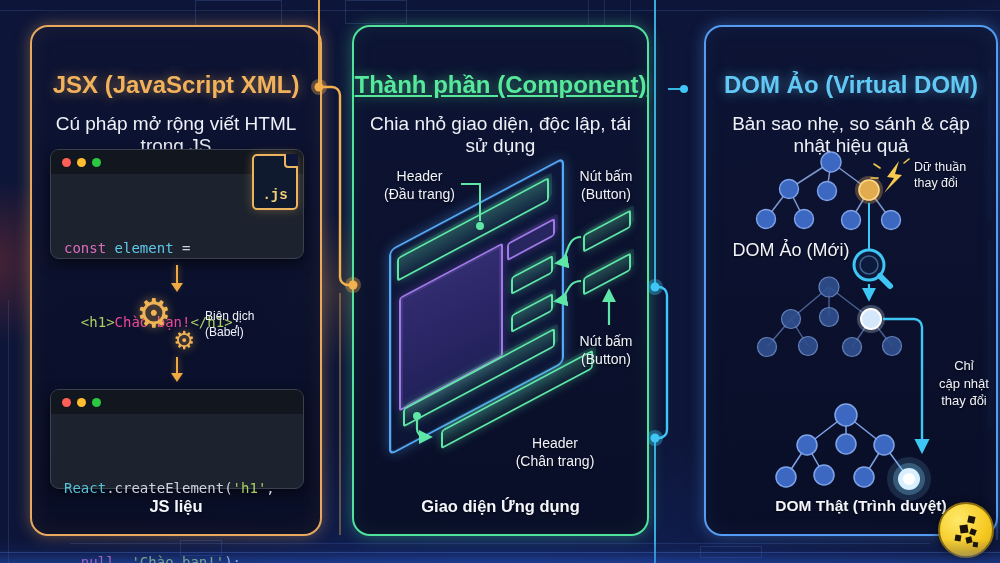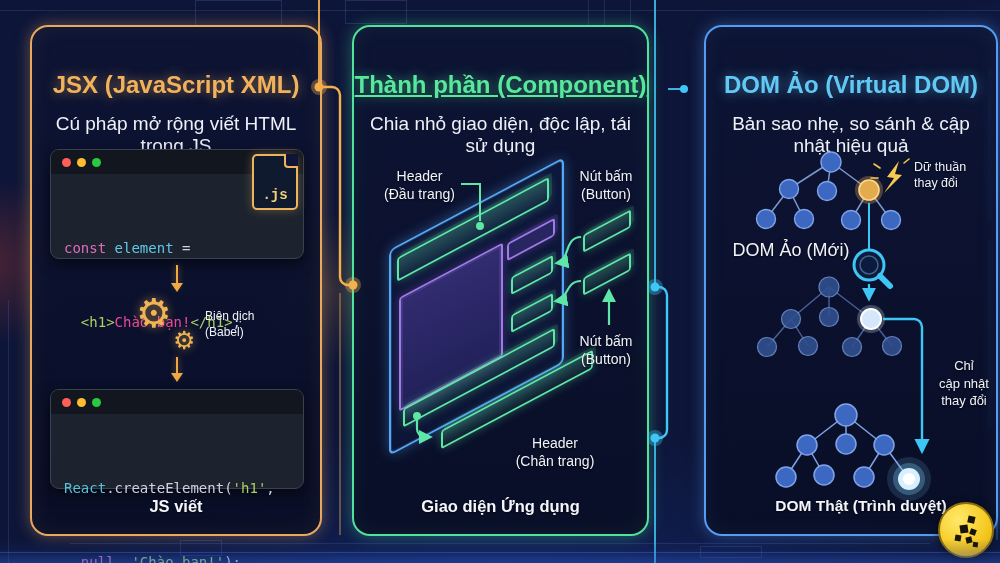--- a/index.html
+++ b/index.html
@@ -127,21 +127,21 @@
         <span class="dot dot-red"></span>
         <span class="dot dot-yel"></span>
         <span class="dot dot-grn"></span>
       </div>
       <div class="codebody">
         <div class="code-line"><span class="tok tk-teal">React</span><span class="tok tk-light">.createElement(</span><span class="tok tk-green">'h1'</span><span class="tok tk-light">,</span></div>
         <div class="code-line"><span class="tok tk-light">  </span><span class="tok tk-pink">null</span><span class="tok tk-light">, </span><span class="tok tk-green">'Chào bạn!'</span><span class="tok tk-light">);</span></div>
       </div>
     </div>
 
-    <div class="panel-footer">JS viết</div>
+    <div class="panel-footer">JS liệu</div>
   </div>
 
   <div class="panel panel-comp">
     <div class="panel-title">Thành phần (Component)</div>
     <div class="panel-sub">Chia nhỏ giao diện, độc lập, tái sử dụng</div>
 
     <div class="mock">
       <div class="frame"></div>
       <div class="slab slab-g" style="left:8px;top:12px;width:148px;height:20px;"></div>
       <div class="slab content-p" style="left:10px;top:53px;width:100px;height:110px;"></div>

